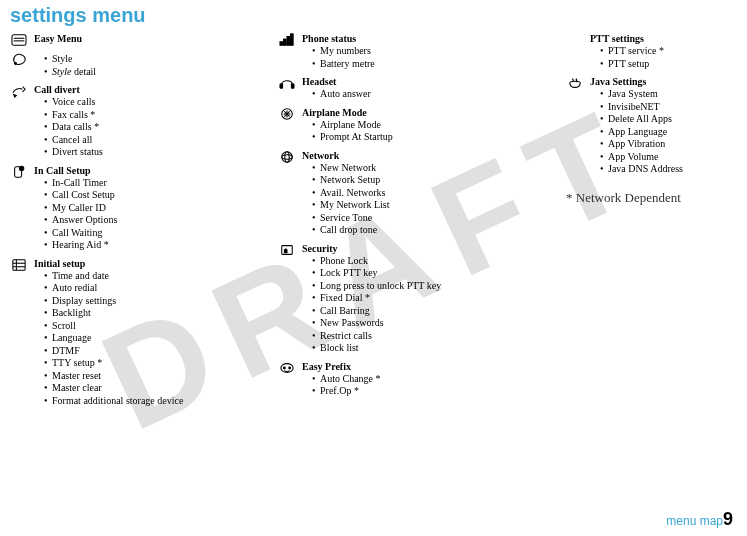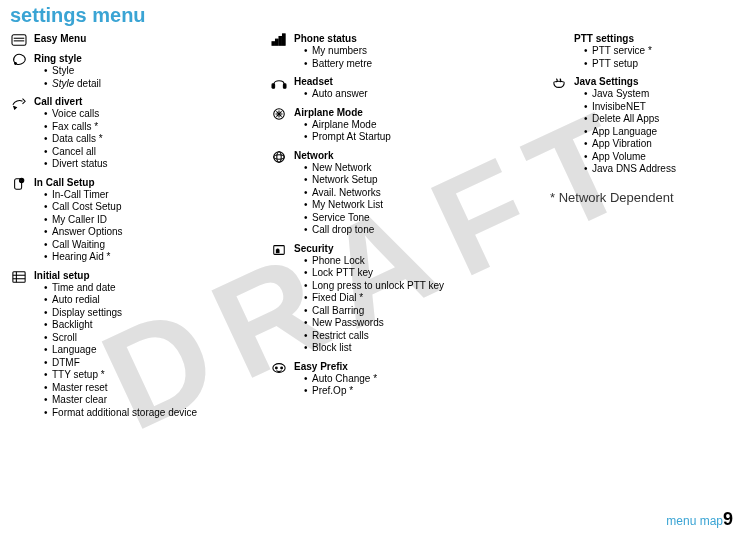--- a/index.html
+++ b/index.html
@@ -27,24 +27,25 @@
     .page-title {
       color: #3aa4d4;
       font-size: 20px;
       font-weight: bold;
       padding: 4px 10px 2px 10px;
       position: relative;
       z-index: 1;
     }
     .columns {
       display: flex;
-      gap: 20px;
+      gap: 28px;
       padding: 4px 10px 0 10px;
       position: relative;
       z-index: 1;
+      font-family: Liberation Serif, serif;
     }
     .col { flex: none; }
     .col1 { width: 240px; }
     .col2 { width: 260px; }
     .col3 { width: 180px; }
     .group {
       display: flex;
       align-items: flex-start;
       gap: 6px;
       margin-bottom: 6px;
@@ -122,21 +123,20 @@
         </div>
       </div>
       <div class="group">
         <span class="group-icon">
           <svg viewBox="0 0 20 16" width="18" height="14" fill="none" stroke="#000" stroke-width="1.2">
             <path d="M6 3 C10 0 16 2 17 6 C18 10 13 14 8 13 C4 12 2 7 6 3 Z"></path>
             <circle cx="6" cy="12" r="1" fill="#000"></circle>
           </svg>
         </span>
         <div class="group-body">
-          <div class="group-heading">Ring style</div>
           <ul class="items">
             <li>Style</li>
             <li><span class="italic">Style</span><span> detail</span></li>
           </ul>
         </div>
       </div>
       <div class="group">
         <span class="group-icon">
           <svg viewBox="0 0 20 16" width="18" height="14" fill="none" stroke="#000" stroke-width="1.2">
             <path d="M3 10 C5 6 10 4 14 6"></path>

